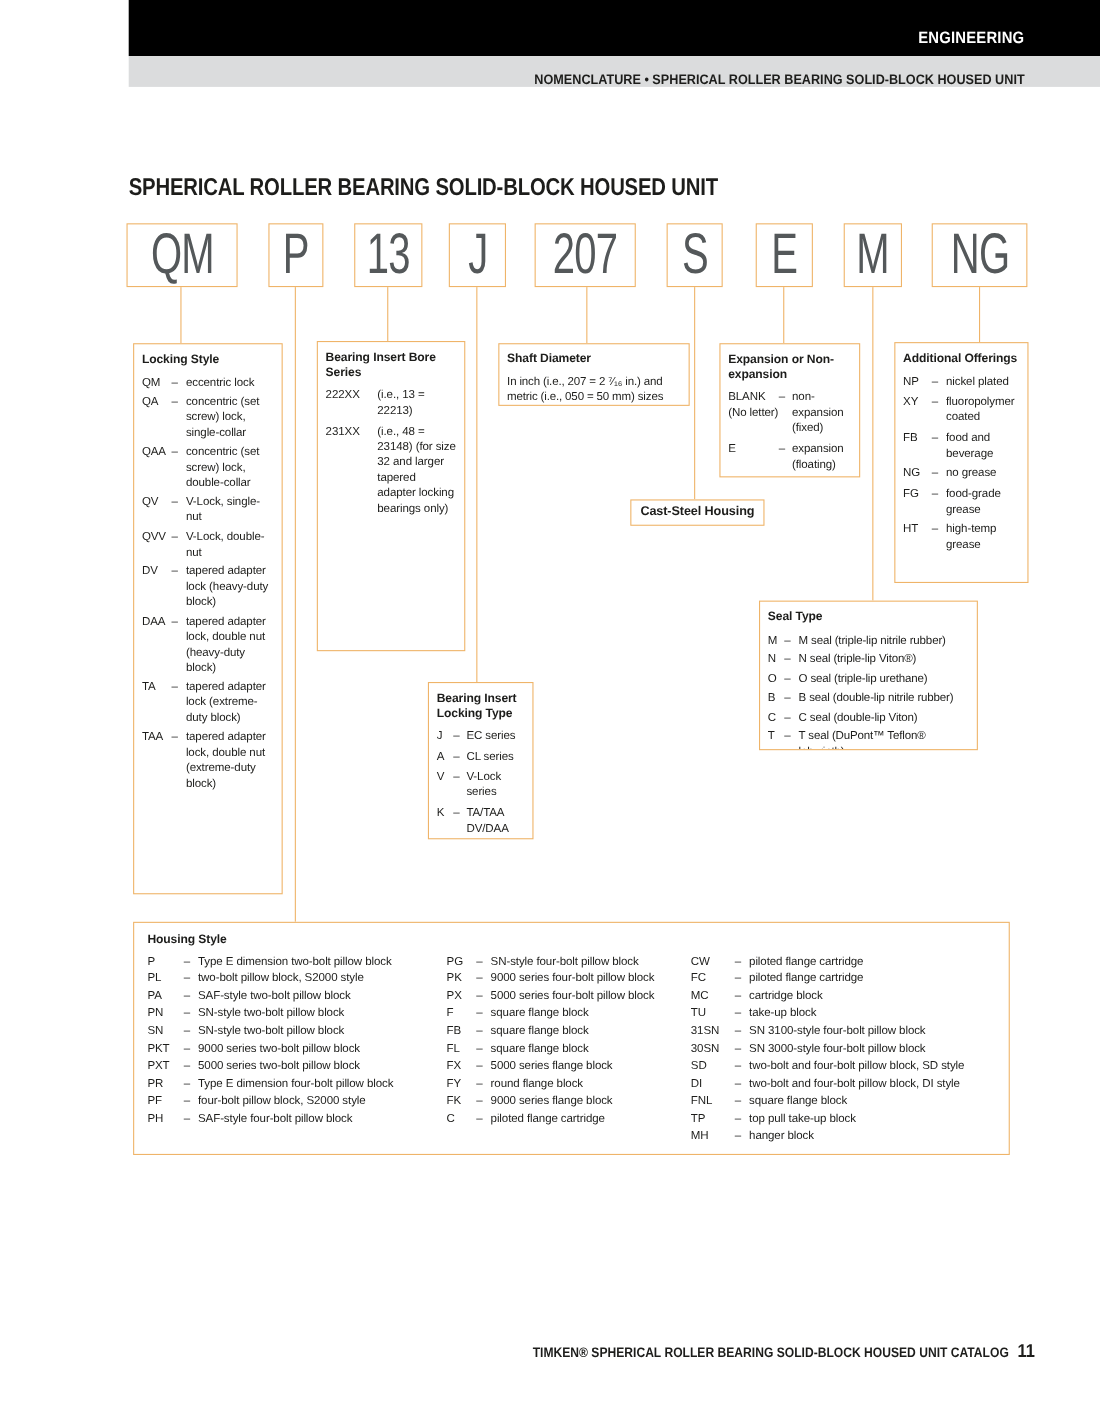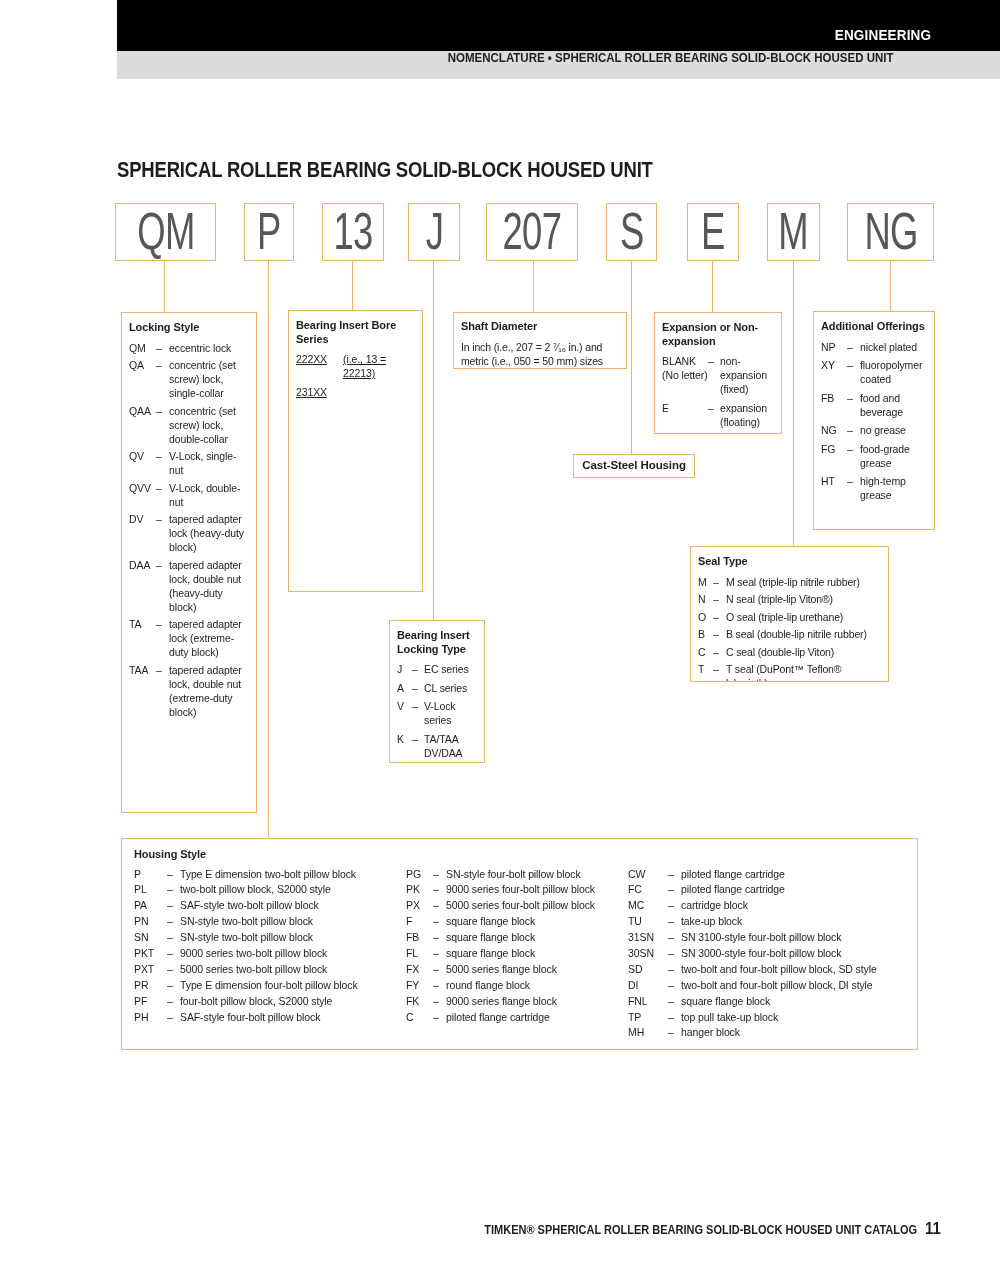--- a/index.html
+++ b/index.html
@@ -6,21 +6,21 @@
   body{
     width:1000px;height:1280px;position:relative;background:#ffffff;
     font-family:"Liberation Sans","DejaVu Sans",sans-serif;color:#1d1d1b;
     --accent:#efb469;--code_text:#54585a;--bar_black:#000000;--bar_gray:#dbdcdd;
   }
   .bar-black{position:absolute;left:117px;top:0;width:883px;height:51px;background:var(--bar_black);
     display:flex;align-items:flex-end;justify-content:flex-end;box-sizing:border-box;padding:0 69px 8px 16px;}
   .bar-black .txt{color:#fff;font-weight:bold;font-size:15px;white-space:nowrap;
     transform:scaleX(0.9);transform-origin:right center;letter-spacing:.2px;}
   .bar-gray{position:absolute;left:117px;top:51px;width:883px;height:28px;background:var(--bar_gray);
-    display:flex;align-items:flex-start;justify-content:flex-end;box-sizing:border-box;padding-right:107px;}
+    display:flex;align-items:flex-end;justify-content:flex-end;box-sizing:border-box;padding-right:69px;}
   .bar-gray .txt{font-weight:bold;font-size:12.5px;white-space:nowrap;
     transform:scaleX(0.92);transform-origin:right center;}
   .main-title{position:absolute;left:117px;top:142px;font-size:22px;font-weight:bold;white-space:nowrap;
     transform:scaleX(0.84);transform-origin:left top;letter-spacing:-.2px;}
 
   
   .code-box{position:absolute;top:203px;height:58px;border:1px solid var(--accent);box-sizing:border-box;
     background:#fff;display:flex;align-items:center;justify-content:center;overflow:hidden;}
   .code-box .glyph{font-size:52px;line-height:1;color:var(--code_text);font-weight:400;
     transform:scaleX(0.7);letter-spacing:-1px;padding-bottom:3px;}
@@ -45,21 +45,21 @@
     padding:8px 7px;font-size:10.5px;line-height:14px;overflow:hidden;letter-spacing:-.1px;}
   .box-title{font-weight:bold;font-size:11px;line-height:13.5px;margin:0 0 6px 0;}
   .entry{display:grid;margin-bottom:4px;}
   .entry .dash{text-align:left;}
   .entry .desc{min-width:0;}
 
   .locking{left:121px;top:312px;width:136px;height:501px;}
   .locking .entry{grid-template-columns:27px 13px 1fr;margin-bottom:3.5px;}
 
   .bore{left:288px;top:310px;width:135px;height:282px;}
-  .bore .entry{grid-template-columns:42px 1fr;column-gap:5px;margin-bottom:5px;text-decoration:underline;}
+  .bore .entry{grid-template-columns:42px 1fr;column-gap:5px;margin-bottom:5px;}
 
   .shaft{left:453px;top:312px;width:174px;height:57px;padding:7px 6px 6px 7px;}
   .shaft p{margin:0;letter-spacing:-.15px;}
 
   .expansion{left:654px;top:312px;width:128px;height:122px;}
   .expansion .entry{grid-template-columns:46px 12px 1fr;margin-bottom:5px;}
 
   .additional{left:813px;top:311px;width:122px;height:219px;}
   .additional .entry{grid-template-columns:26px 13px 1fr;margin-bottom:4.5px;}
 
@@ -200,20 +200,21 @@
   <div>
 
       <div class="entry">
         <span class="code">222XX</span>
         <span class="desc">(i.e., 13 = 22213)</span>
       </div>
 
 
       <div class="entry">
         <span class="code">231XX</span>
+        <span class="desc">(i.e., 48 = 23148) (for size 32 and larger tapered adapter locking bearings only)</span>
       </div>
     </div>
 </div>
 
 <div class="box shaft">
   <div class="box-title">Shaft Diameter</div>
   <p>In inch (i.e., 207 = 2 ⁷⁄₁₆ in.) and metric (i.e., 050 = 50 mm) sizes</p>
 </div>
 
 <div class="box expansion">

